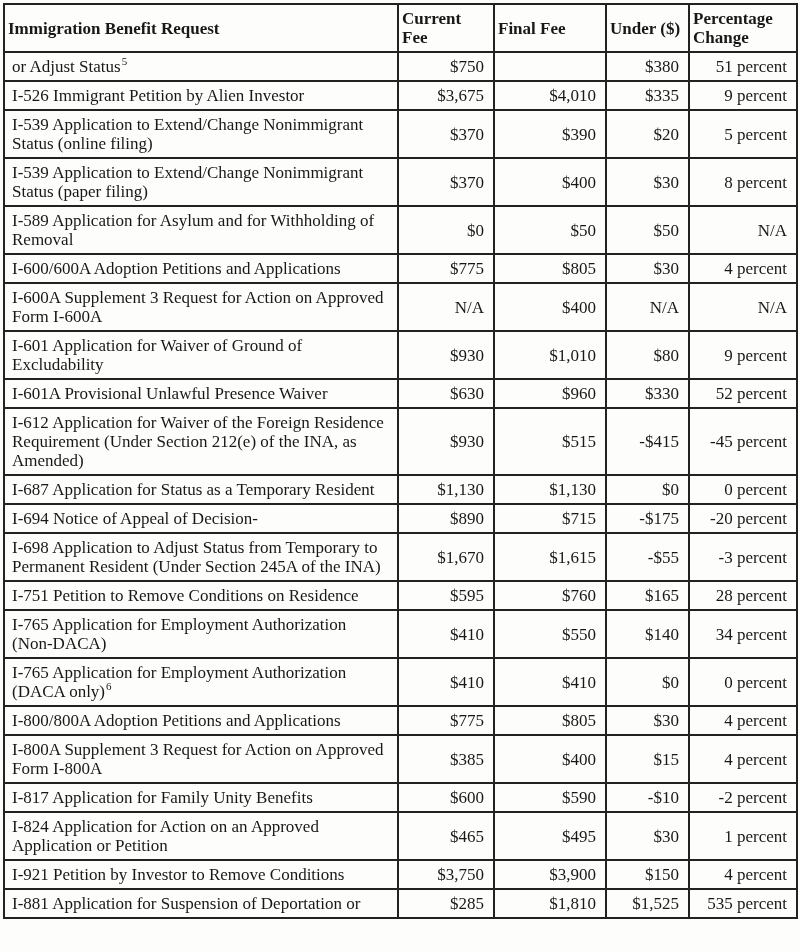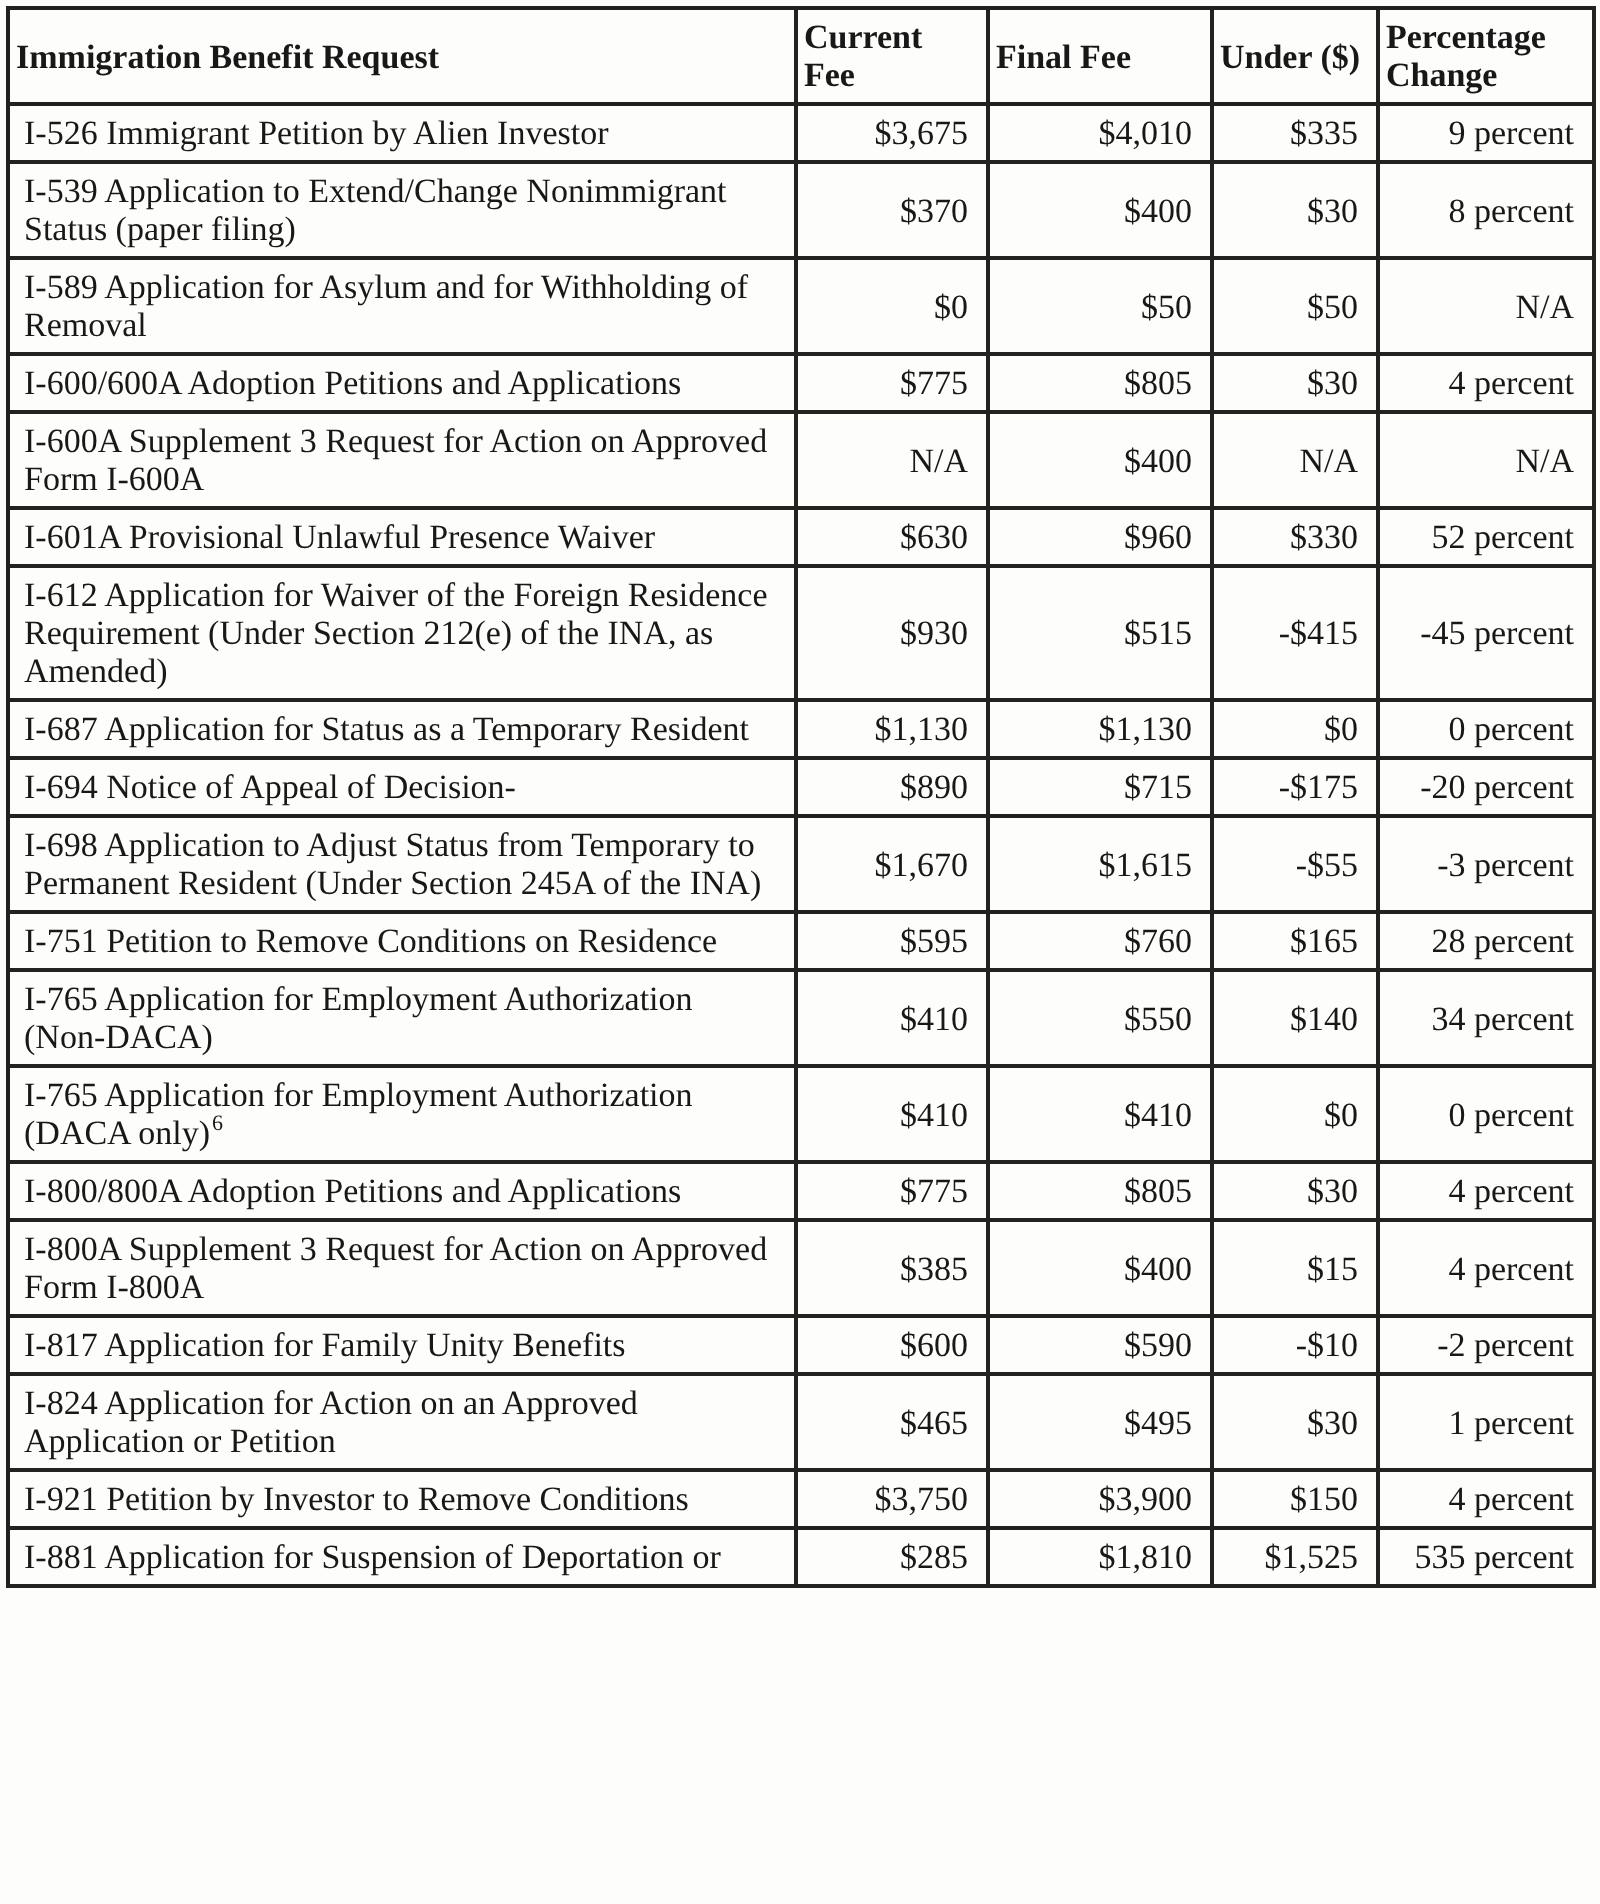--- a/index.html
+++ b/index.html
@@ -68,27 +68,41 @@
       <tr>
         <th>Immigration Benefit Request</th>
         <th>Current Fee</th>
         <th>Final Fee</th>
         <th>Under ($)</th>
         <th>Percentage Change</th>
       </tr>
     </thead>
     <tbody>
         <tr>
+          <td class="label"><span>or Adjust Status</span><sup>5</sup></td>
+          <td class="num">$750</td>
+          <td class="num"></td>
+          <td class="num">$380</td>
+          <td class="num">51 percent</td>
+        </tr>
+        <tr>
           <td class="label"><span>I-526 Immigrant Petition by Alien Investor</span></td>
           <td class="num">$3,675</td>
           <td class="num">$4,010</td>
           <td class="num">$335</td>
           <td class="num">9 percent</td>
         </tr>
         <tr>
+          <td class="label"><span>I-539 Application to Extend/Change Nonimmigrant Status (online filing)</span></td>
+          <td class="num">$370</td>
+          <td class="num">$390</td>
+          <td class="num">$20</td>
+          <td class="num">5 percent</td>
+        </tr>
+        <tr>
           <td class="label"><span>I-539 Application to Extend/Change Nonimmigrant Status (paper filing)</span></td>
           <td class="num">$370</td>
           <td class="num">$400</td>
           <td class="num">$30</td>
           <td class="num">8 percent</td>
         </tr>
         <tr>
           <td class="label"><span>I-589 Application for Asylum and for Withholding of Removal</span></td>
           <td class="num">$0</td>
           <td class="num">$50</td>
@@ -101,20 +115,27 @@
           <td class="num">$805</td>
           <td class="num">$30</td>
           <td class="num">4 percent</td>
         </tr>
         <tr>
           <td class="label"><span>I-600A Supplement 3 Request for Action on Approved Form I-600A</span></td>
           <td class="num">N/A</td>
           <td class="num">$400</td>
           <td class="num">N/A</td>
           <td class="num">N/A</td>
+        </tr>
+        <tr>
+          <td class="label"><span>I-601 Application for Waiver of Ground of Excludability</span></td>
+          <td class="num">$930</td>
+          <td class="num">$1,010</td>
+          <td class="num">$80</td>
+          <td class="num">9 percent</td>
         </tr>
         <tr>
           <td class="label"><span>I-601A Provisional Unlawful Presence Waiver</span></td>
           <td class="num">$630</td>
           <td class="num">$960</td>
           <td class="num">$330</td>
           <td class="num">52 percent</td>
         </tr>
         <tr>
           <td class="label"><span>I-612 Application for Waiver of the Foreign Residence Requirement (Under Section 212(e) of the INA, as Amended)</span></td>

